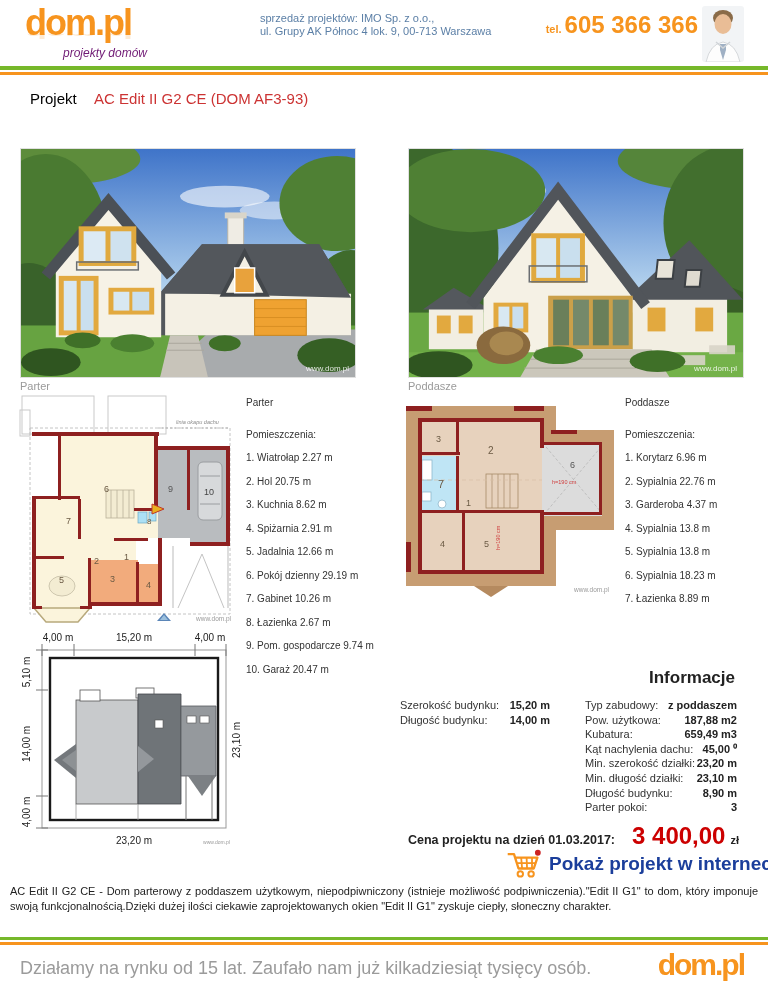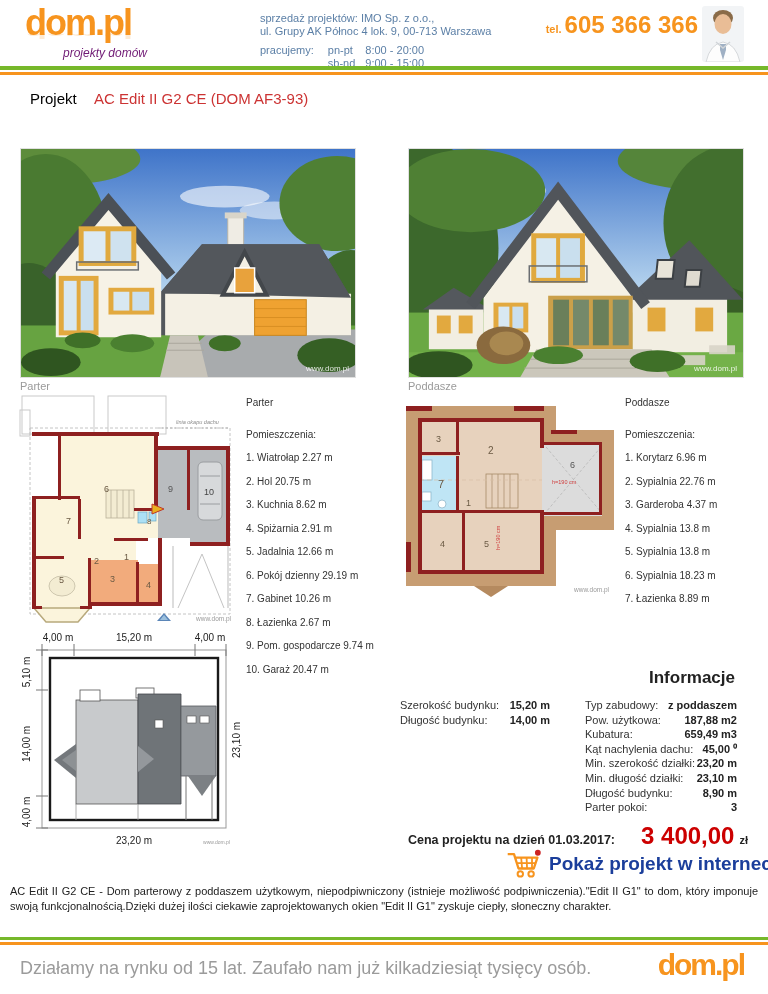--- a/index.html
+++ b/index.html
@@ -60,21 +60,21 @@
   .siteplan svg { display:block; width:100%; height:100%; }
   .info-heading { position:absolute; right:33px; top:668px; font-size:17px; font-weight:bold; color:#222; }
   .info-left { position:absolute; left:400px; top:698px; width:150px; }
   .info-right { position:absolute; left:585px; top:698px; width:152px; }
   .info-row { display:flex; justify-content:space-between; font-size:11px; line-height:14.6px; color:#333; }
   .info-value { font-weight:bold; color:#222; }
 
   
   .price-row { position:absolute; left:408px; top:822px; width:340px; display:flex; align-items:baseline; }
   .price-label { font-size:12.5px; font-weight:bold; color:#222; }
-  .price-value { font-size:24px; font-weight:bold; color:#cc0000; margin-left:26px; }
+  .price-value { font-size:24px; font-weight:bold; color:#cc0000; margin-left:17px; }
   .price-currency { font-size:11px; font-weight:bold; color:#222; margin-left:5px; }
   .cta-row { position:absolute; left:505px; top:848px; display:flex; align-items:center; cursor:pointer; }
   .cart-icon { width:36px; height:32px; margin-right:8px; }
   .cta-label { font-size:19px; font-weight:bold; color:#1b3e9b; white-space:nowrap; }
 
   
   .description { position:absolute; left:10px; top:884px; width:748px; font-size:11px; line-height:15px;
                  text-align:justify; color:#222; }
   .sep-bottom { top:937px; }
   .sep-bottom .sep-green { height:3px; margin-bottom:2px; }
@@ -91,29 +91,20 @@
 
   <header class="header">
     <div class="logo-block">
       <div class="logo-text">dom.pl</div>
       <div class="logo-reflection">dom.pl</div>
       <div class="logo-tagline">projekty domów</div>
     </div>
     <div class="header-info">
       <div>sprzedaż projektów: IMO Sp. z o.o.,</div>
       <div>ul. Grupy AK Północ 4 lok. 9, 00-713 Warszawa</div>
-      <div class="hours">
-        <span class="hours-label">pracujemy:</span>
-        <span class="hours-grid">
-          <span>pn-pt</span>
-          <span>8:00 - 20:00</span>
-          <span>sb-nd</span>
-          <span>9:00 - 15:00</span>
-        </span>
-      </div>
     </div>
     <div class="phones">
       <div class="phone2"><span class="tel-label">tel.</span><span>605 366 366</span></div>
     </div>
     <div class="consultant-photo">
       <svg viewBox="0 0 42 56">
         <rect width="42" height="56" rx="3" fill="#f2f4f6"></rect>
         <ellipse cx="21" cy="12" rx="10" ry="8" fill="#8a6b48"></ellipse>
         <ellipse cx="21" cy="18" rx="8.5" ry="10" fill="#e9bd96"></ellipse>
         <path d="M4 56 Q8 38 21 36 Q34 38 38 56 Z" fill="#fdfdfd" stroke="#d5d8db" stroke-width="1"></path>

